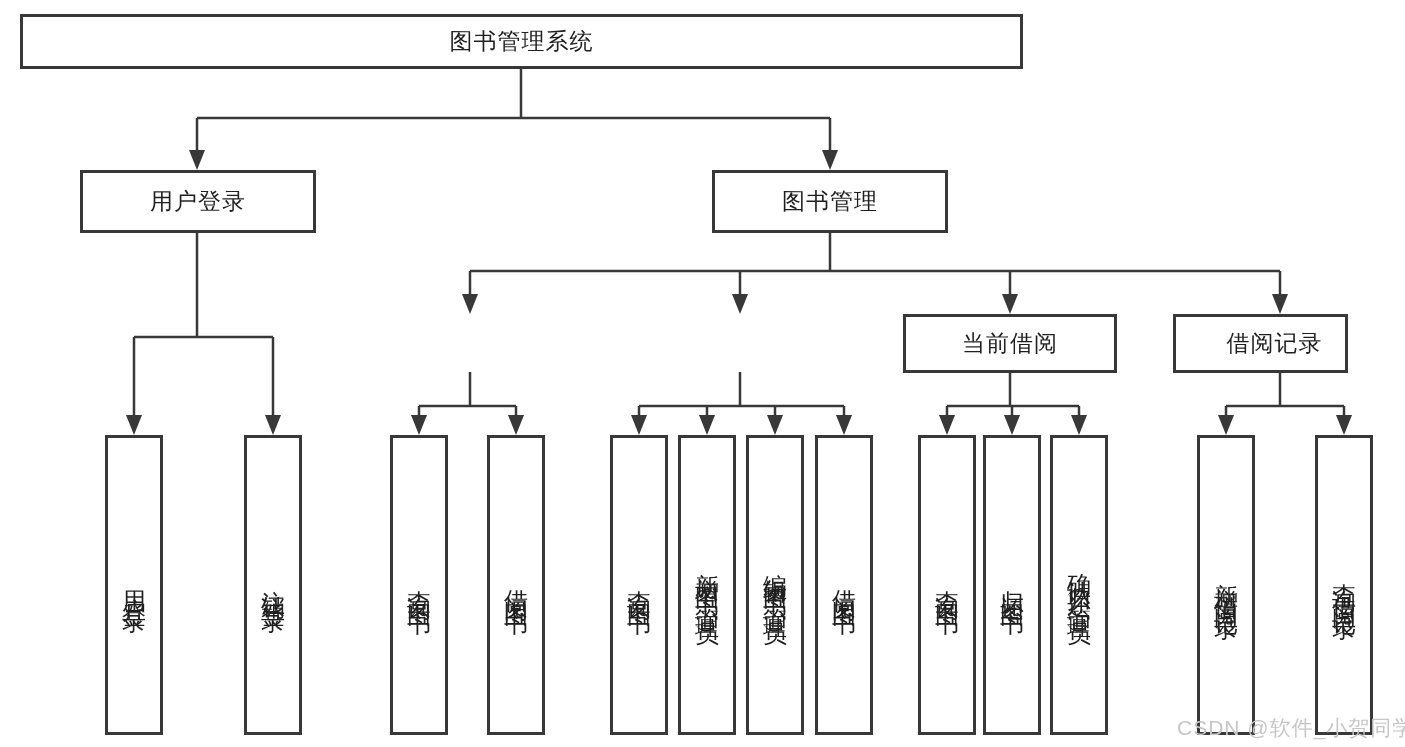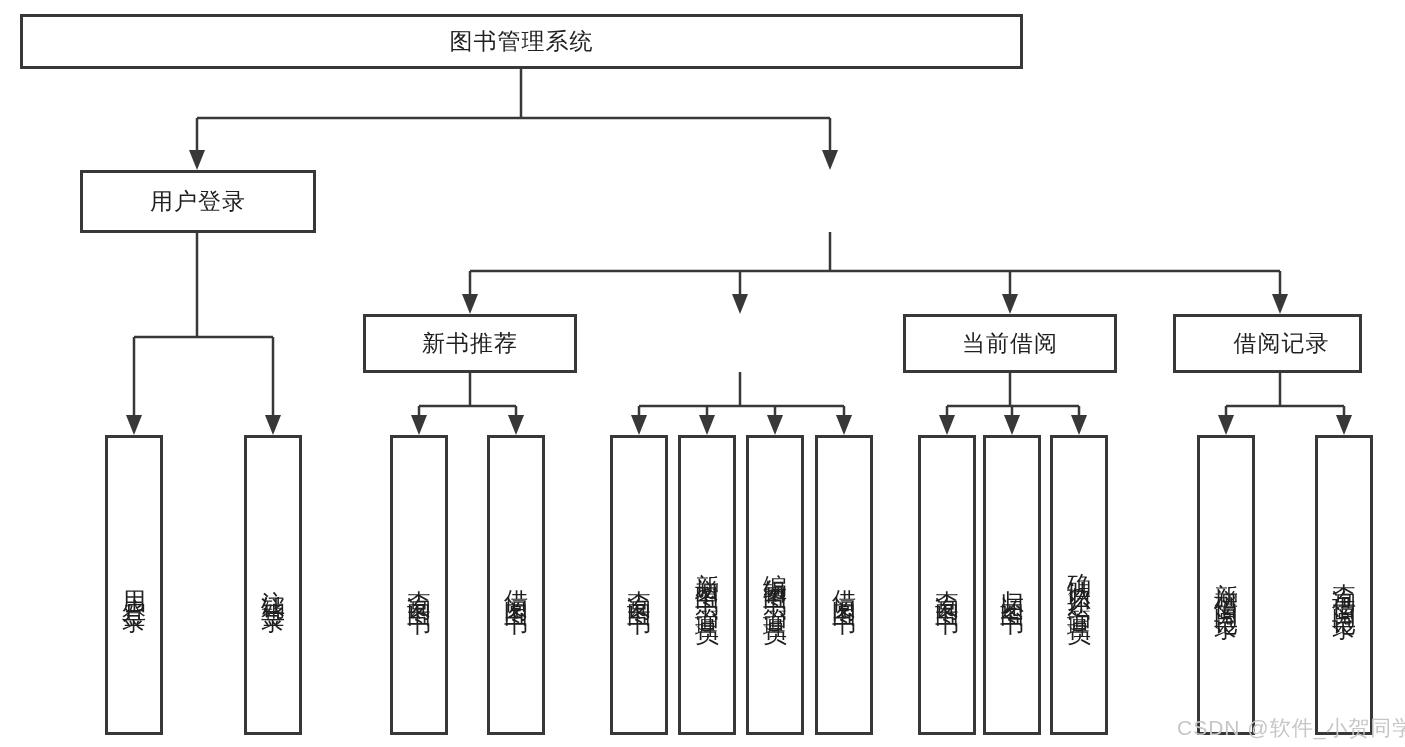--- a/index.html
+++ b/index.html
@@ -69,24 +69,24 @@
     <polygon points="1071,415 1087,415 1079,435"></polygon>
 
     <path d="M1280 372 V406 M1226 406 H1344 M1226 406 V416 M1344 406 V416"></path>
     <polygon points="1218,415 1234,415 1226,435"></polygon>
     <polygon points="1336,415 1352,415 1344,435"></polygon>
   </svg>
 
   <div class="node h root" style="left:20px; top:14px; width:1003px; height:55px;text-align:center;">图书管理系统</div>
 
   <div class="node h" style="left:80px; top:170px; width:236px; height:63px;">用户登录</div>
+  <div class="node h" style="left:712px; top:170px; width:236px; height:63px;">图书管理</div>
 
-  <div class="node h" style="left:363px; top:314px; width:214px; height:59px;">新书推荐</div>
   <div class="node h" style="left:903px; top:314px; width:214px; height:59px;">当前借阅</div>
-  <div class="node h" style="left:1173px; top:314px; width:189px; height:59px;padding-left:28px;">借阅记录</div>
+  <div class="node h" style="left:1173px; top:314px; width:175px; height:59px;padding-left:28px;">借阅记录</div>
 
   <div class="node v" style="left:105px; top:435px; width:58px; height:300px;">
     <span class="vt">用户登录</span>
   </div>
   <div class="node v" style="left:244px; top:435px; width:58px; height:300px;">
     <span class="vt">注销登录</span>
   </div>
 
   <div class="node v" style="left:390px; top:435px; width:58px; height:300px;">
     <span class="vt">查询图书</span>

